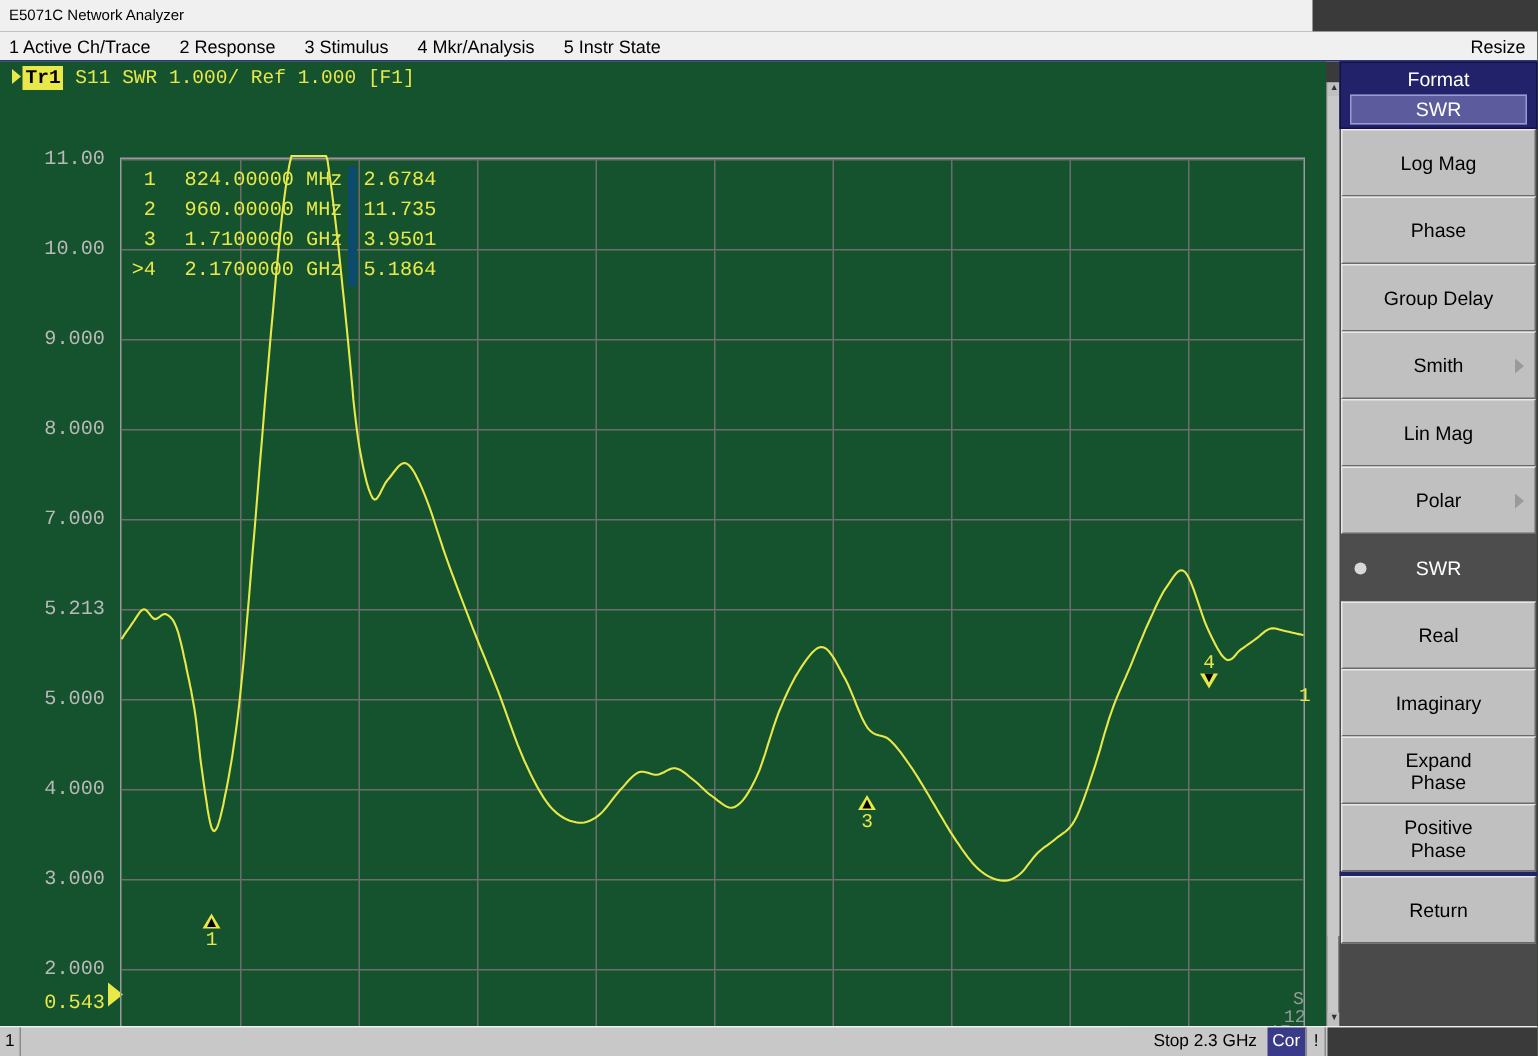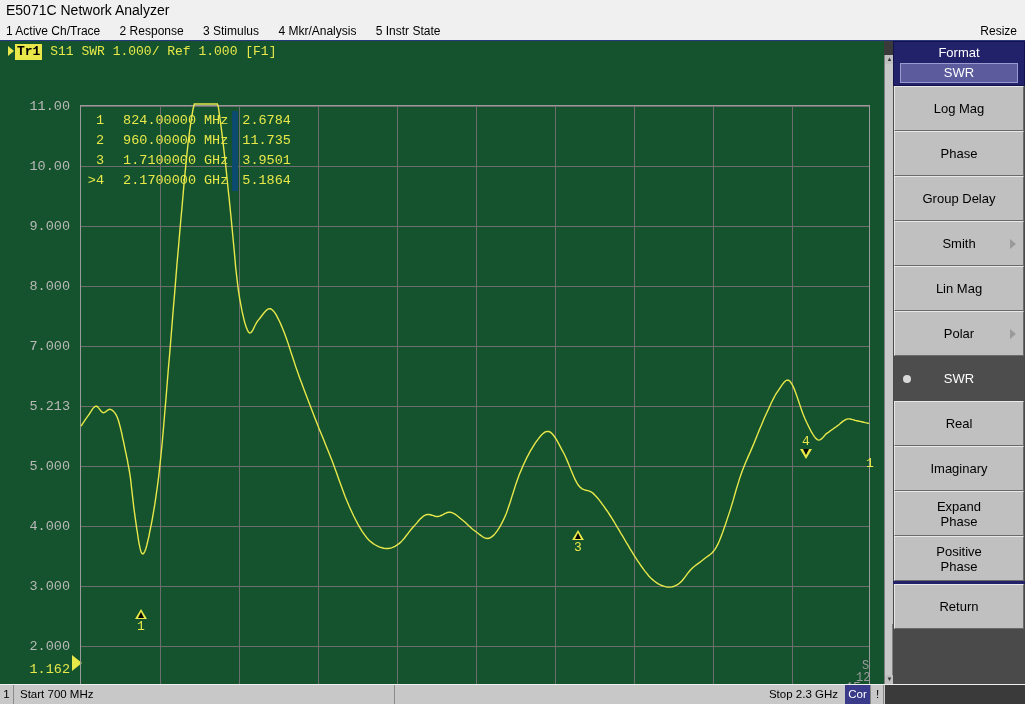--- a/index.html
+++ b/index.html
@@ -6,23 +6,23 @@
   html, body {
     width: 1025px; height: 704px;
     background: #3a3a3a;
     font-family: "Liberation Sans", sans-serif;
     overflow: hidden;
   }
   #app { position: relative; width: 1025px; height: 704px; background: #3a3a3a; }
 
   
   .titlebar {
-    position: absolute; left: 0; top: 0; width: 1025px; height: 21px;
+    position: absolute; left: 0; top: 0; width: 875px; height: 21px;
     background: #f0f0f0; color: #000;
-    font-size: 14px; line-height: 21px; padding-left: 6px;
+    font-size: 10px; line-height: 21px; padding-left: 6px;
     white-space: nowrap;
   }
 
   
   .menubar {
     position: absolute; left: 0; top: 21px; width: 1025px; height: 20px;
     background: #f0f0f0; color: #000;
     font-size: 12px; line-height: 20px; white-space: nowrap;
   }
   .menubar .mi { display: inline-block; padding: 0 8px; cursor: default; }
@@ -232,21 +232,21 @@
       <div class="ylab" style="top:58px;">11.00</div>
       <div class="ylab" style="top:118px;">10.00</div>
       <div class="ylab" style="top:178px;">9.000</div>
       <div class="ylab" style="top:238px;">8.000</div>
       <div class="ylab" style="top:298px;">7.000</div>
       <div class="ylab" style="top:358px;">5.213</div>
       <div class="ylab" style="top:418px;">5.000</div>
       <div class="ylab" style="top:478px;">4.000</div>
       <div class="ylab" style="top:538px;">3.000</div>
       <div class="ylab" style="top:598px;">2.000</div>
-      <div class="ylab ref" style="top:621px;">1.162</div>
+      <div class="ylab ref" style="top:621px;">0.543</div>
       <div class="ref-arrow" style="top:614px;"></div>
     </div>
 
     <div class="plotbox">
       <div class="gridh" style="top:0px;"></div>
       <div class="gridh" style="top:60px;"></div>
       <div class="gridh" style="top:120px;"></div>
       <div class="gridh" style="top:180px;"></div>
       <div class="gridh" style="top:240px;"></div>
       <div class="gridh" style="top:300px;"></div>
@@ -376,20 +376,19 @@
     </div>
     <div class="sk-divider"></div>
     <div class="sk">
       <span>Return</span>
     </div>
     <div class="sk-blank" style="height:55px;"></div>
   </div>
 
   <div class="statusbar">
     <div class="sb-cell sb-chnum">1</div>
-    <div class="sb-cell sb-start">Start 700 MHz</div>
     <div class="sb-cell sb-stop">Stop 2.3 GHz</div>
     <div class="sb-cell sb-cor">Cor</div>
     <div class="sb-cell sb-bang">!</div>
     <div class="sb-cell sb-rest"></div>
   </div>
 
 </div>
 
 </body></html>

